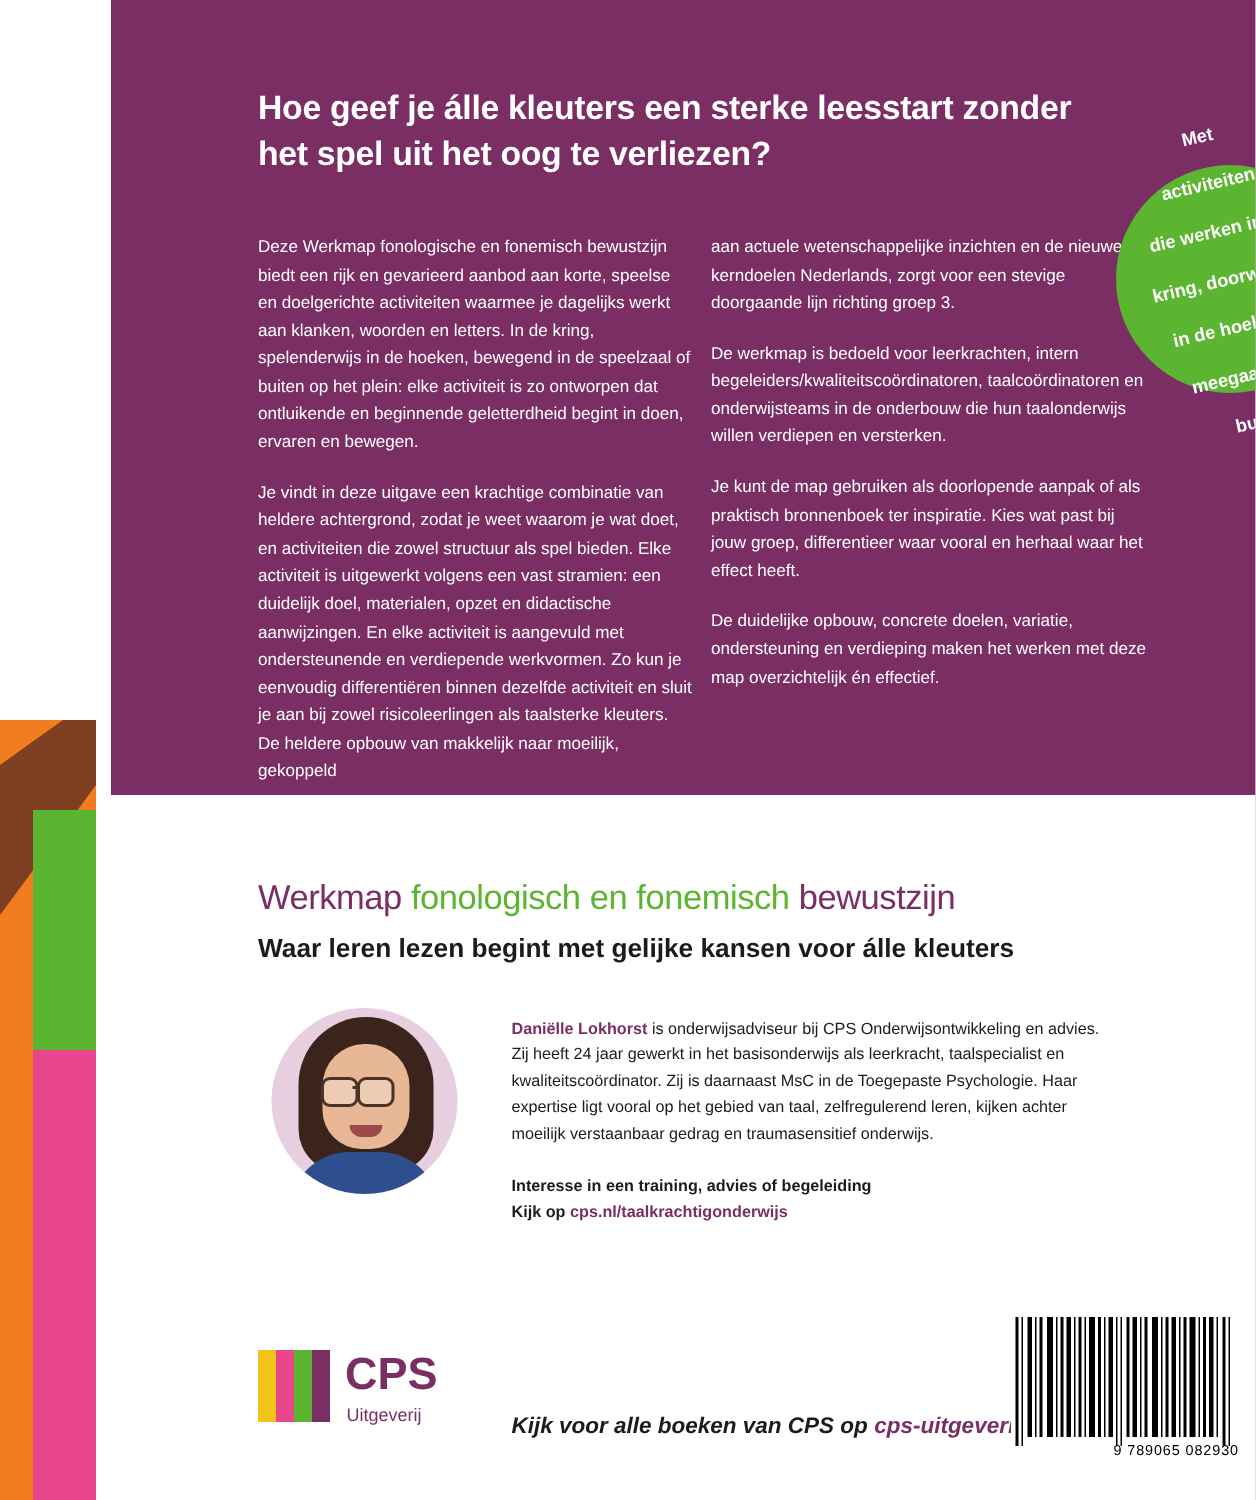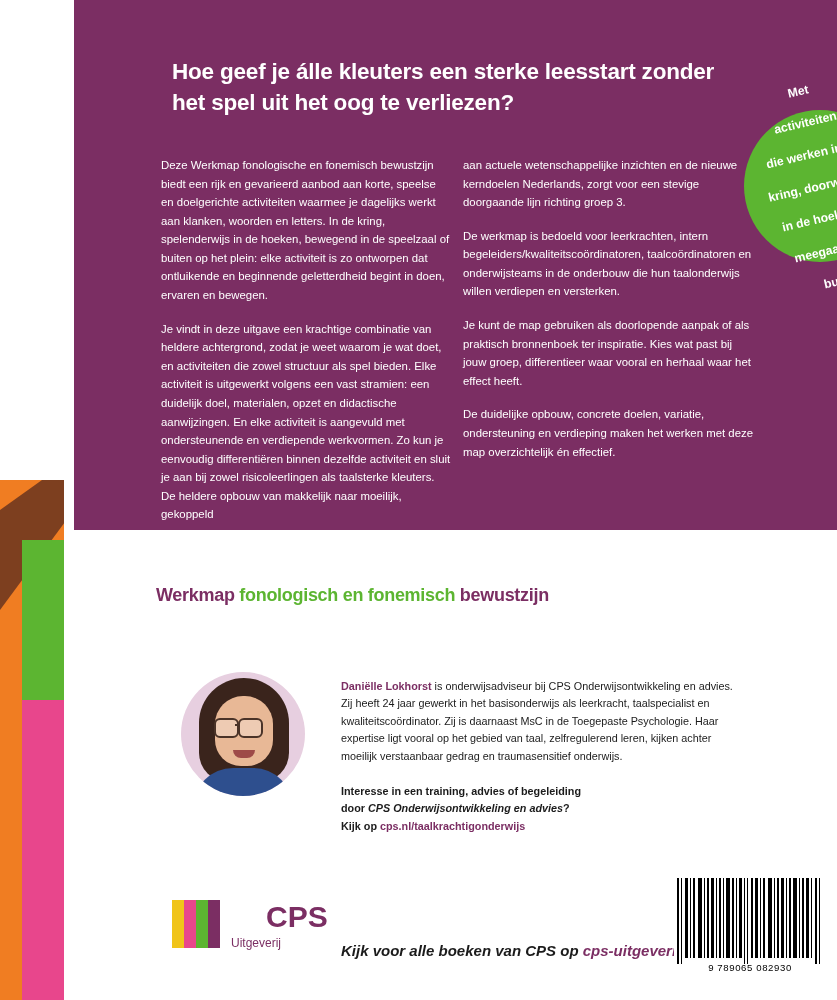--- a/index.html
+++ b/index.html
@@ -98,21 +98,21 @@
     width: 560px;
     font-size: 22.5px;
     font-weight: bold;
     line-height: 1.38;
     color: #ffffff;
     letter-spacing: -0.2px;
   }
 
   .cols {
     position: absolute;
-    left: 65px; top: 156px;
+    left: 76px; top: 156px;
     width: 610px;
     display: flex;
     gap: 12px;
   }
   .col {
     width: 290px;
     font-size: 11.4px;
     line-height: 1.63;
     color: #ffffff;
   }
@@ -155,23 +155,23 @@
   .lower {
     position: absolute;
     left: 96px; top: 530px;
     width: 741px;
     height: 470px;
     background: #ffffff;
   }
 
   .title-line {
     position: absolute;
-    left: 60px; top: 55px;
-    font-size: 18px;
-    font-weight: bold;
+    left: 76px; top: 55px;
+    font-size: 23px;
+    font-weight: normal;
     letter-spacing: -0.3px;
     white-space: nowrap;
   }
   .t-purple { color: #7b2e63; }
   .t-green  { color: #5cb531; }
   .subtitle {
     position: absolute;
     left: 76px; top: 92px;
     font-size: 17.5px;
     font-weight: bold;
@@ -275,21 +275,20 @@
   .lb3 { background: #5cb531; }
   .lb4 { background: #7b2e63; }
   .logo-cps {
     position: absolute;
     left: 58px; top: 2px;
     font-size: 30px;
     font-weight: bold;
     color: #7b2e63;
     letter-spacing: 0px;
     line-height: 1;
-    margin-left: 36px;
   }
   .logo-sub {
     position: absolute;
     left: 59px; top: 36px;
     font-size: 12px;
     color: #7b2e63;
   }
 
   .footer-note {
     position: absolute;
@@ -309,21 +308,21 @@
     height: 86px;
   }
   .barcode svg { display: block; }
   .barcode-num {
     position: absolute;
     left: 578px; top: 432px;
     width: 152px;
     font-size: 9.6px;
     letter-spacing: 0.6px;
     color: #000;
-    text-align: center;
+    text-align: right;
     font-family: "Liberation Sans", sans-serif;
   }
 </style>
 </head>
 <body>
 
 <div class="page">
 
   <div class="spine">
     <div class="spine-purple-top"></div>
@@ -368,38 +367,38 @@
           <span>buiten</span>
         </span>
       </div>
     </div>
   </div>
 
   <div class="lower">
 
     <div class="title-line"><span class="t-purple">Werkmap </span><span class="t-green">fonologisch en fonemisch </span><span class="t-purple">bewustzijn</span></div>
 
+    <div class="subtitle">Waar leren lezen begint met gelijke kansen voor álle kleuters</div>
 
     <div class="author-photo">
       <div class="photo-hair"></div>
       <div class="photo-face"></div>
       <div class="photo-glass-l"></div>
       <div class="photo-glass-r"></div>
       <div class="photo-bridge"></div>
       <div class="photo-mouth"></div>
       <div class="photo-body"></div>
     </div>
 
     <div class="author-text">
       <p><span class="name">Daniëlle Lokhorst</span><span> is onderwijsadviseur bij CPS Onderwijsontwikkeling en advies. Zij heeft 24 jaar gewerkt in het basisonderwijs als leerkracht, taalspecialist en kwaliteitscoördinator. Zij is daarnaast MsC in de Toegepaste Psychologie. Haar expertise ligt vooral op het gebied van taal, zelfregulerend leren, kijken achter moeilijk verstaanbaar gedrag en traumasensitief onderwijs.</span></p>
     </div>
 
     <div class="cta">
       <div>Interesse in een training, advies of begeleiding</div>
-      <div><span>door </span><em>CPS Onderwijsontwikkeling en advies</em><span>?</span></div>
       <div><span>Kijk op </span><span class="link">cps.nl/taalkrachtigonderwijs</span></div>
     </div>
 
     <div class="logo">
       <div class="logo-bars">
         <i class="lb1"></i>
         <i class="lb2"></i>
         <i class="lb3"></i>
         <i class="lb4"></i>
       </div>

